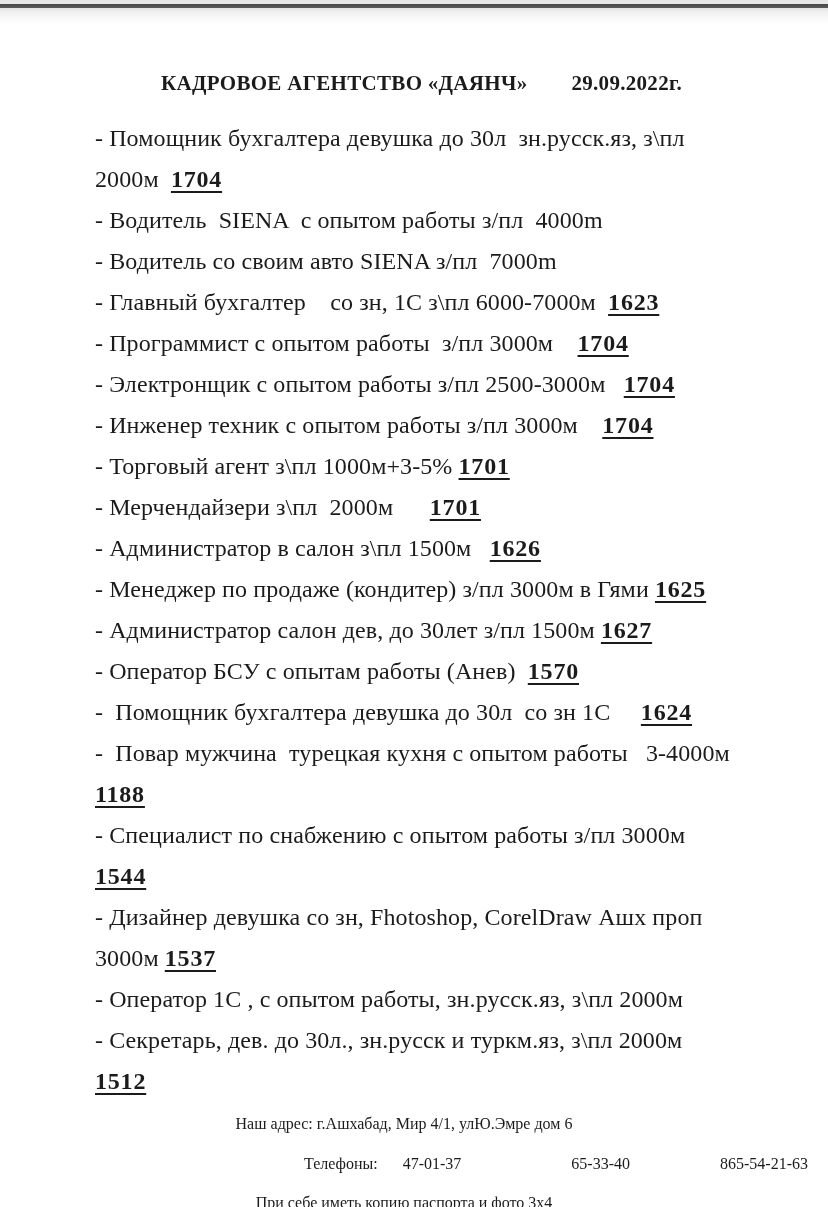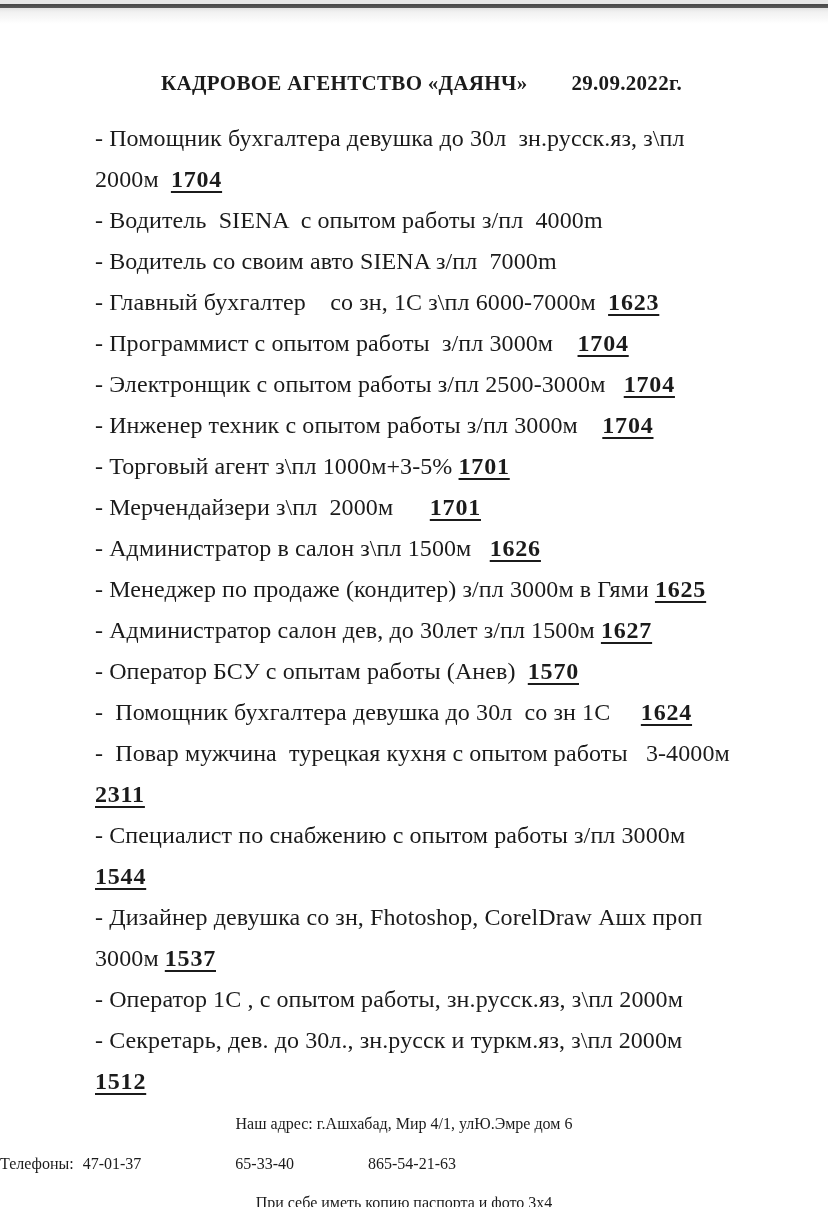--- a/index.html
+++ b/index.html
@@ -61,22 +61,23 @@
   .footer {
     margin-left: -95px;
     margin-right: -60px;
     margin-top: 2px;
     font-size: 16px;
     line-height: 39.5px;
     text-align: center;
   }
   .phones-row {
     display: flex;
-    justify-content: flex-start;
+    justify-content: flex-end;
     align-items: baseline;
+    gap: 16px;
   }
   .phone-1 { margin-left: 9px; }
   .phone-2 { margin-left: 94px; }
   .phone-3 { margin-left: 74px; }
 </style>
 </head>
 <body>
 
 <div class="scan-top"></div>
 
@@ -92,21 +93,21 @@
       <div class="line"><span>- Программист с опытом работы  з/пл 3000м    </span><span class="ref">1704</span></div>
       <div class="line"><span>- Электронщик с опытом работы з/пл 2500-3000м   </span><span class="ref">1704</span></div>
       <div class="line"><span>- Инженер техник с опытом работы з/пл 3000м    </span><span class="ref">1704</span></div>
       <div class="line"><span>- Торговый агент з\пл 1000м+3-5% </span><span class="ref">1701</span></div>
       <div class="line"><span>- Мерчендайзери з\пл  2000м      </span><span class="ref">1701</span></div>
       <div class="line"><span>- Администратор в салон з\пл 1500м   </span><span class="ref">1626</span></div>
       <div class="line"><span>- Менеджер по продаже (кондитер) з/пл 3000м в Гями </span><span class="ref">1625</span></div>
       <div class="line"><span>- Администратор салон дев, до 30лет з/пл 1500м </span><span class="ref">1627</span></div>
       <div class="line"><span>- Оператор БСУ с опытам работы (Анев)  </span><span class="ref">1570</span></div>
       <div class="line"><span>-  Помощник бухгалтера девушка до 30л  со зн 1С     </span><span class="ref">1624</span></div>
-      <div class="line"><span>-  Повар мужчина  турецкая кухня с опытом работы   3-4000м     </span><span class="ref">2311</span></div>
+      <div class="line"><span>-  Повар мужчина  турецкая кухня с опытом работы   3-4000м     </span><span class="ref">1188</span></div>
       <div class="line"><span>- Специалист по снабжению с опытом работы з/пл 3000м              </span><span class="ref">1544</span></div>
       <div class="line"><span>- Дизайнер девушка со зн, Fhotoshop, CorelDraw Ашх проп 3000м </span><span class="ref">1537</span></div>
       <div class="line"><span>- Оператор 1С , с опытом работы, зн.русск.яз, з\пл 2000м</span></div>
       <div class="line"><span>- Секретарь, дев. до 30л., зн.русск и туркм.яз, з\пл 2000м    </span><span class="ref">1512</span></div>
     </div>
 
   <div class="footer">
     <div class="footer-line">Наш адрес: г.Ашхабад, Мир 4/1, улЮ.Эмре дом 6</div>
     <div class="footer-line phones-row">
         <span>Телефоны:</span>

